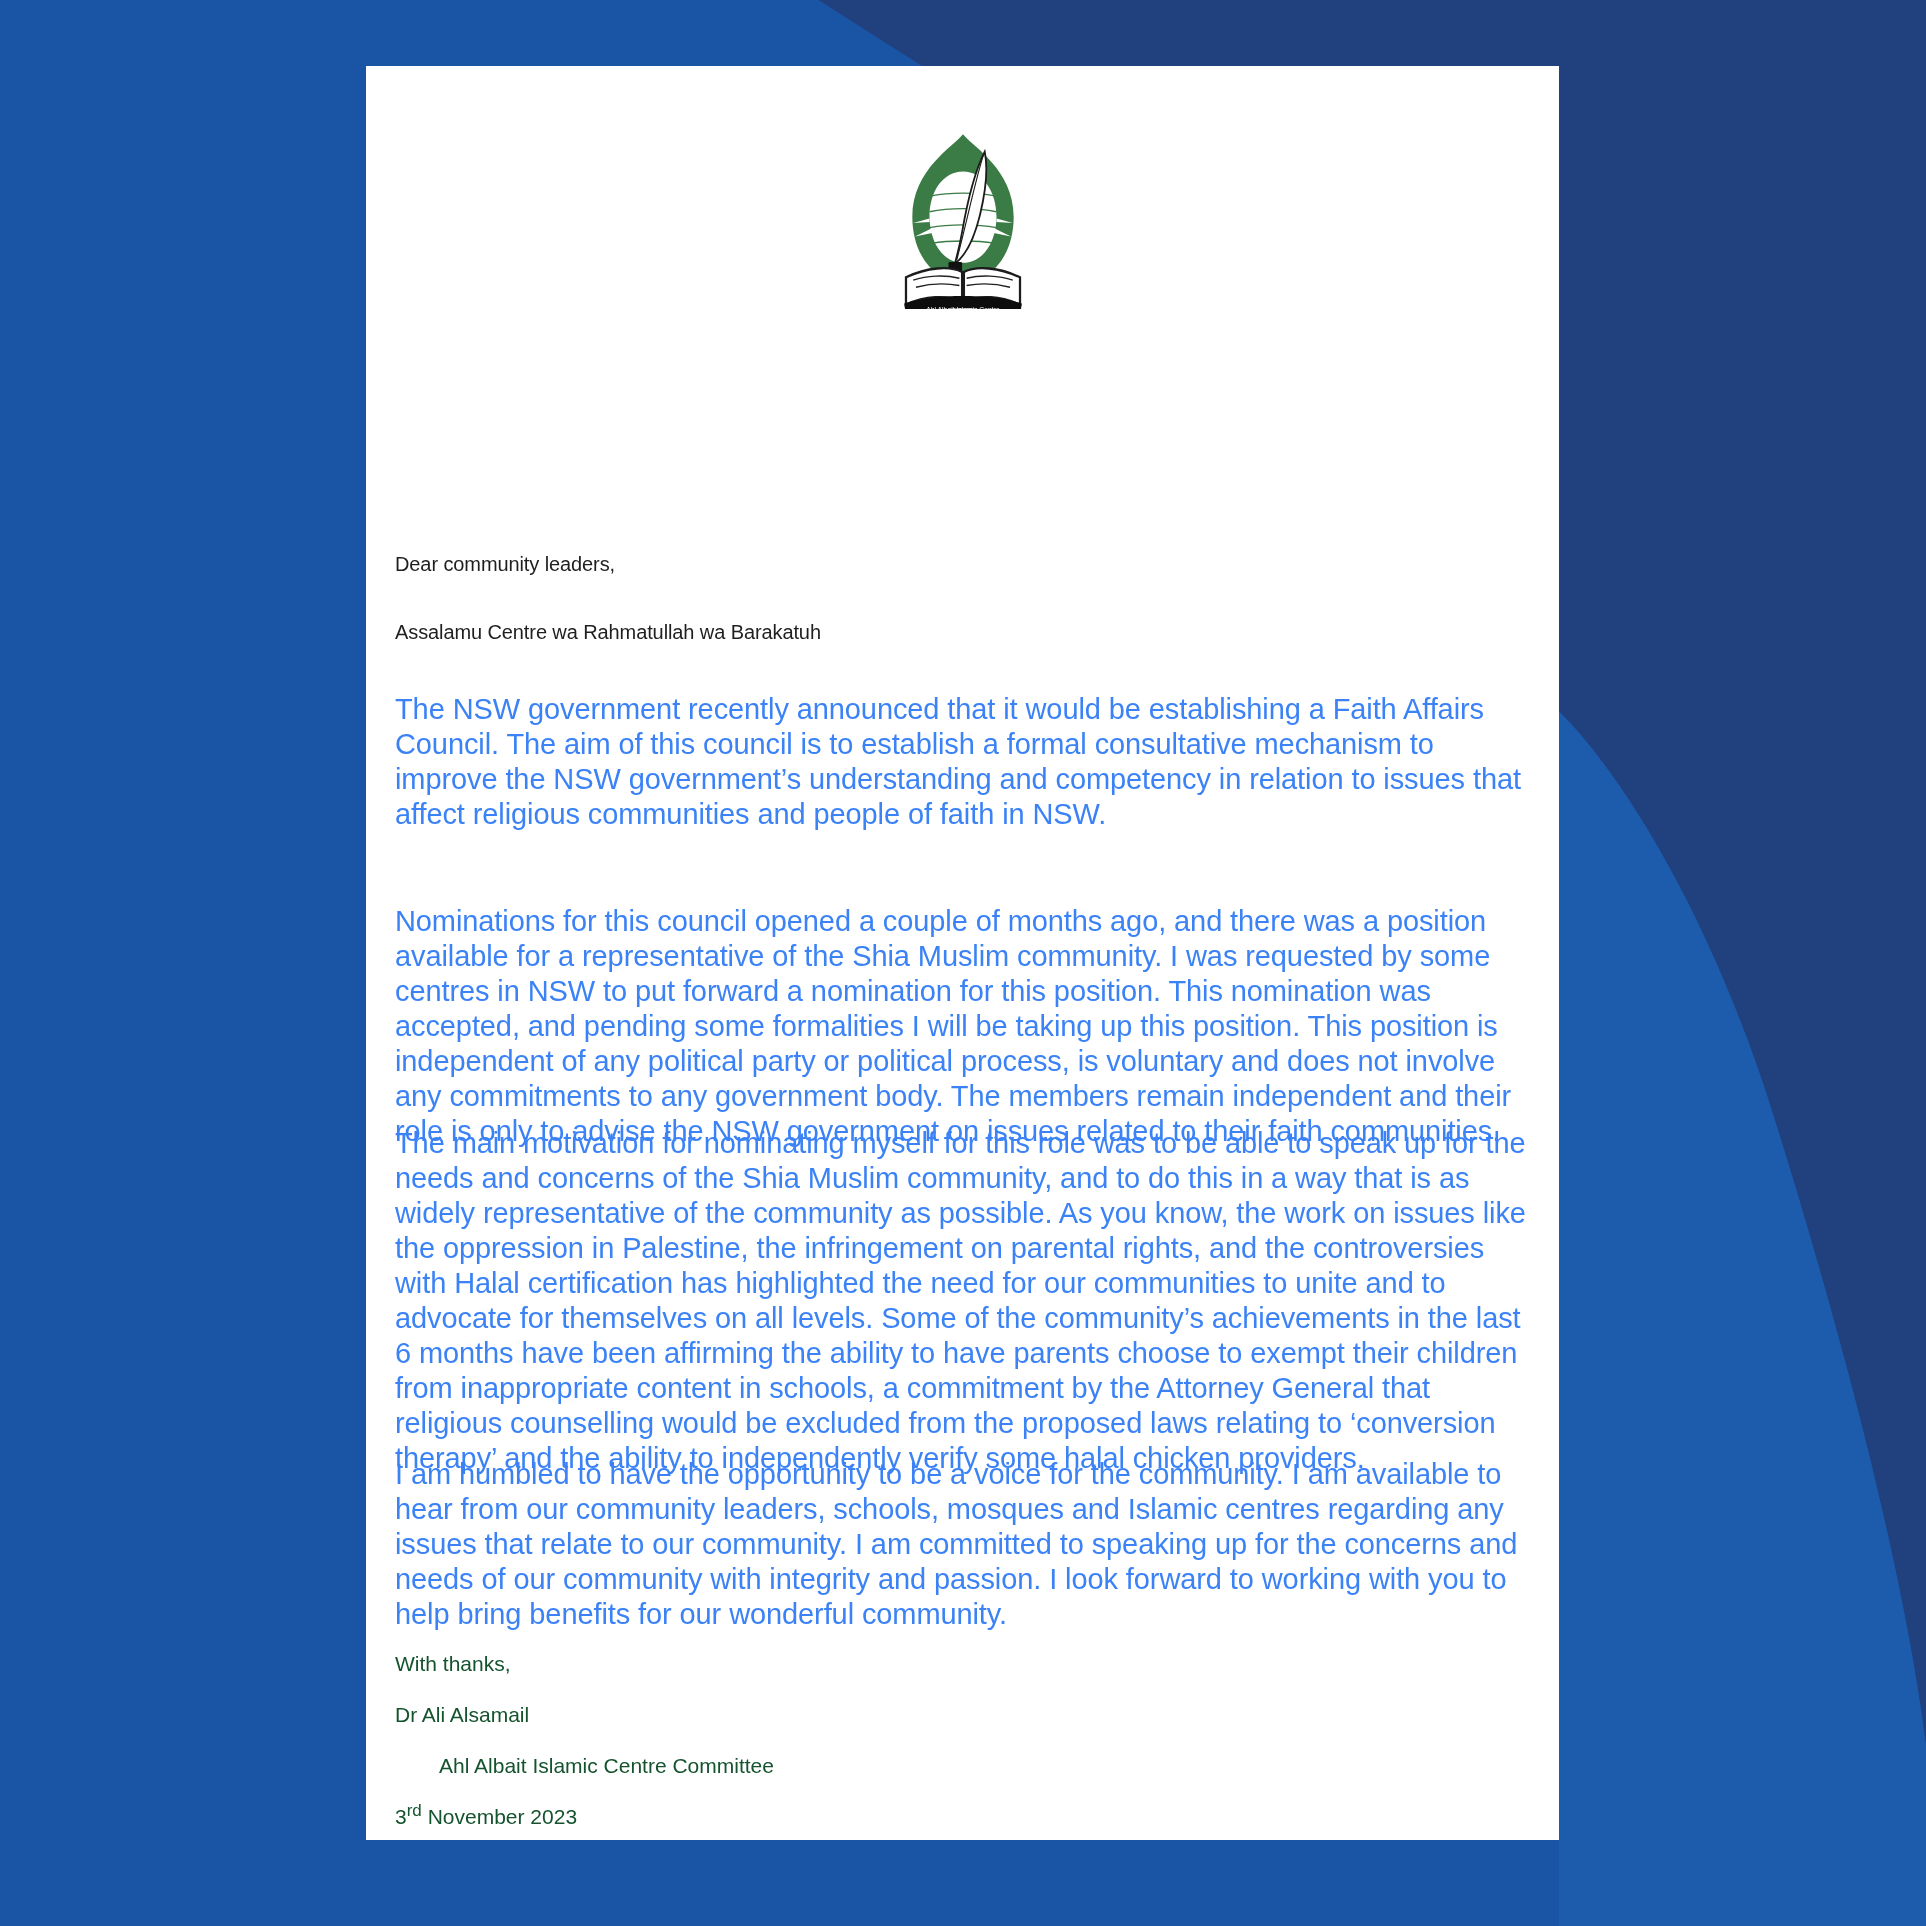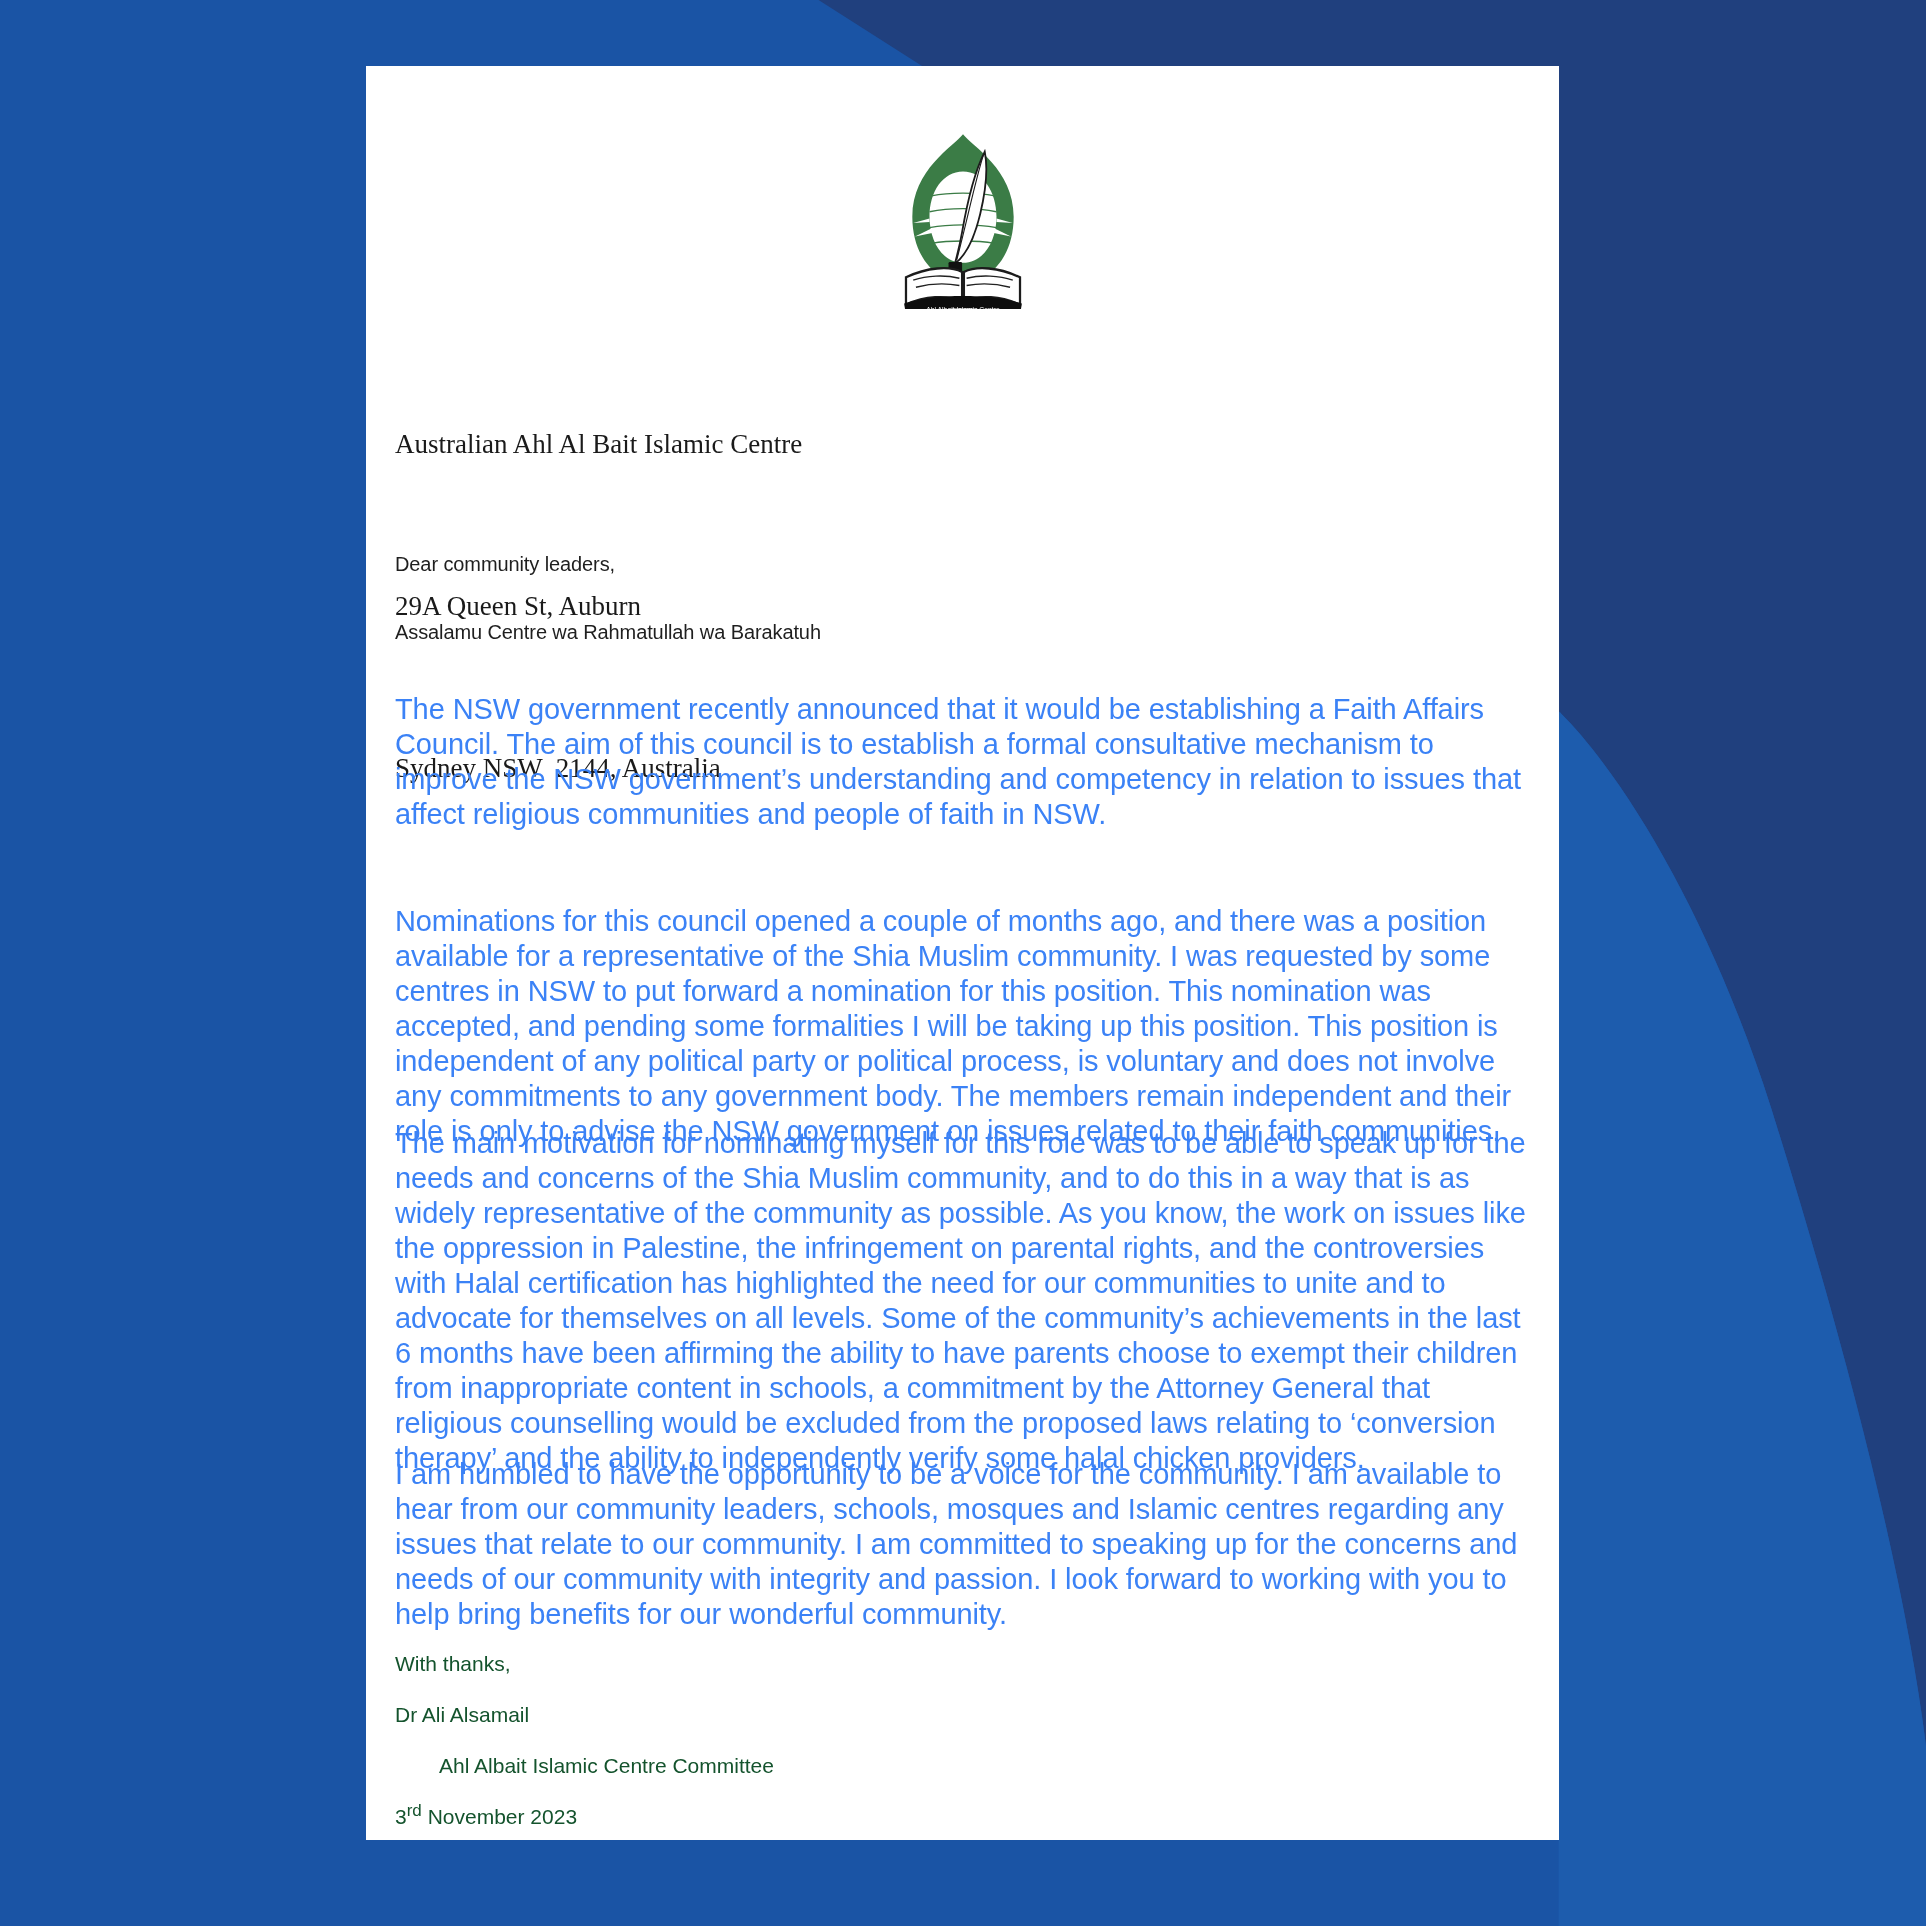--- a/index.html
+++ b/index.html
@@ -83,25 +83,20 @@
           <path d="M60,336 C90,326 130,324 162,332"></path>
           <path d="M178,332 C210,324 250,326 280,336"></path>
           <path d="M66,352 C96,344 130,342 162,348"></path>
           <path d="M178,348 C210,342 244,344 274,352"></path>
         </g>
         <path d="M40,388 C110,366 230,366 300,388 L296,414 C226,394 114,394 44,414 Z" fill="#0d0d0d"></path>
         <text x="170" y="406" text-anchor="middle" font-size="15" fill="#ffffff">Ahl Albait Islamic Centre</text>
       </svg>
     </div>
 
-    <div class="org-address">
-      <div>Australian Ahl Al Bait Islamic Centre</div>
-      <div>29A Queen St, Auburn</div>
-      <div>Sydney NSW  2144, Australia</div>
-    </div>
 
     <div class="greeting">Dear community leaders,</div>
     <div class="salutation">Assalamu Centre wa Rahmatullah wa Barakatuh</div>
 
     <div class="para para-1">The NSW government recently announced that it would be establishing a Faith Affairs Council. The aim of this council is to establish a formal consultative mechanism to improve the NSW government’s understanding and competency in relation to issues that affect religious communities and people of faith in NSW.</div>
     <div class="para para-2">Nominations for this council opened a couple of months ago, and there was a position available for a representative of the Shia Muslim community. I was requested by some centres in NSW to put forward a nomination for this position. This nomination was accepted, and pending some formalities I will be taking up this position. This position is independent of any political party or political process, is voluntary and does not involve any commitments to any government body. The members remain independent and their role is only to advise the NSW government on issues related to their faith communities.</div>
     <div class="para para-3">The main motivation for nominating myself for this role was to be able to speak up for the needs and concerns of the Shia Muslim community, and to do this in a way that is as widely representative of the community as possible. As you know, the work on issues like the oppression in Palestine, the infringement on parental rights, and the controversies with Halal certification has highlighted the need for our communities to unite and to advocate for themselves on all levels. Some of the community’s achievements in the last 6 months have been affirming the ability to have parents choose to exempt their children from inappropriate content in schools, a commitment by the Attorney General that religious counselling would be excluded from the proposed laws relating to ‘conversion therapy’ and the ability to independently verify some halal chicken providers.</div>
     <div class="para para-4">I am humbled to have the opportunity to be a voice for the community. I am available to hear from our community leaders, schools, mosques and Islamic centres regarding any issues that relate to our community. I am committed to speaking up for the concerns and needs of our community with integrity and passion. I look forward to working with you to help bring benefits for our wonderful community.</div>
 
     <div class="closing-line close-thanks">With thanks,</div>

